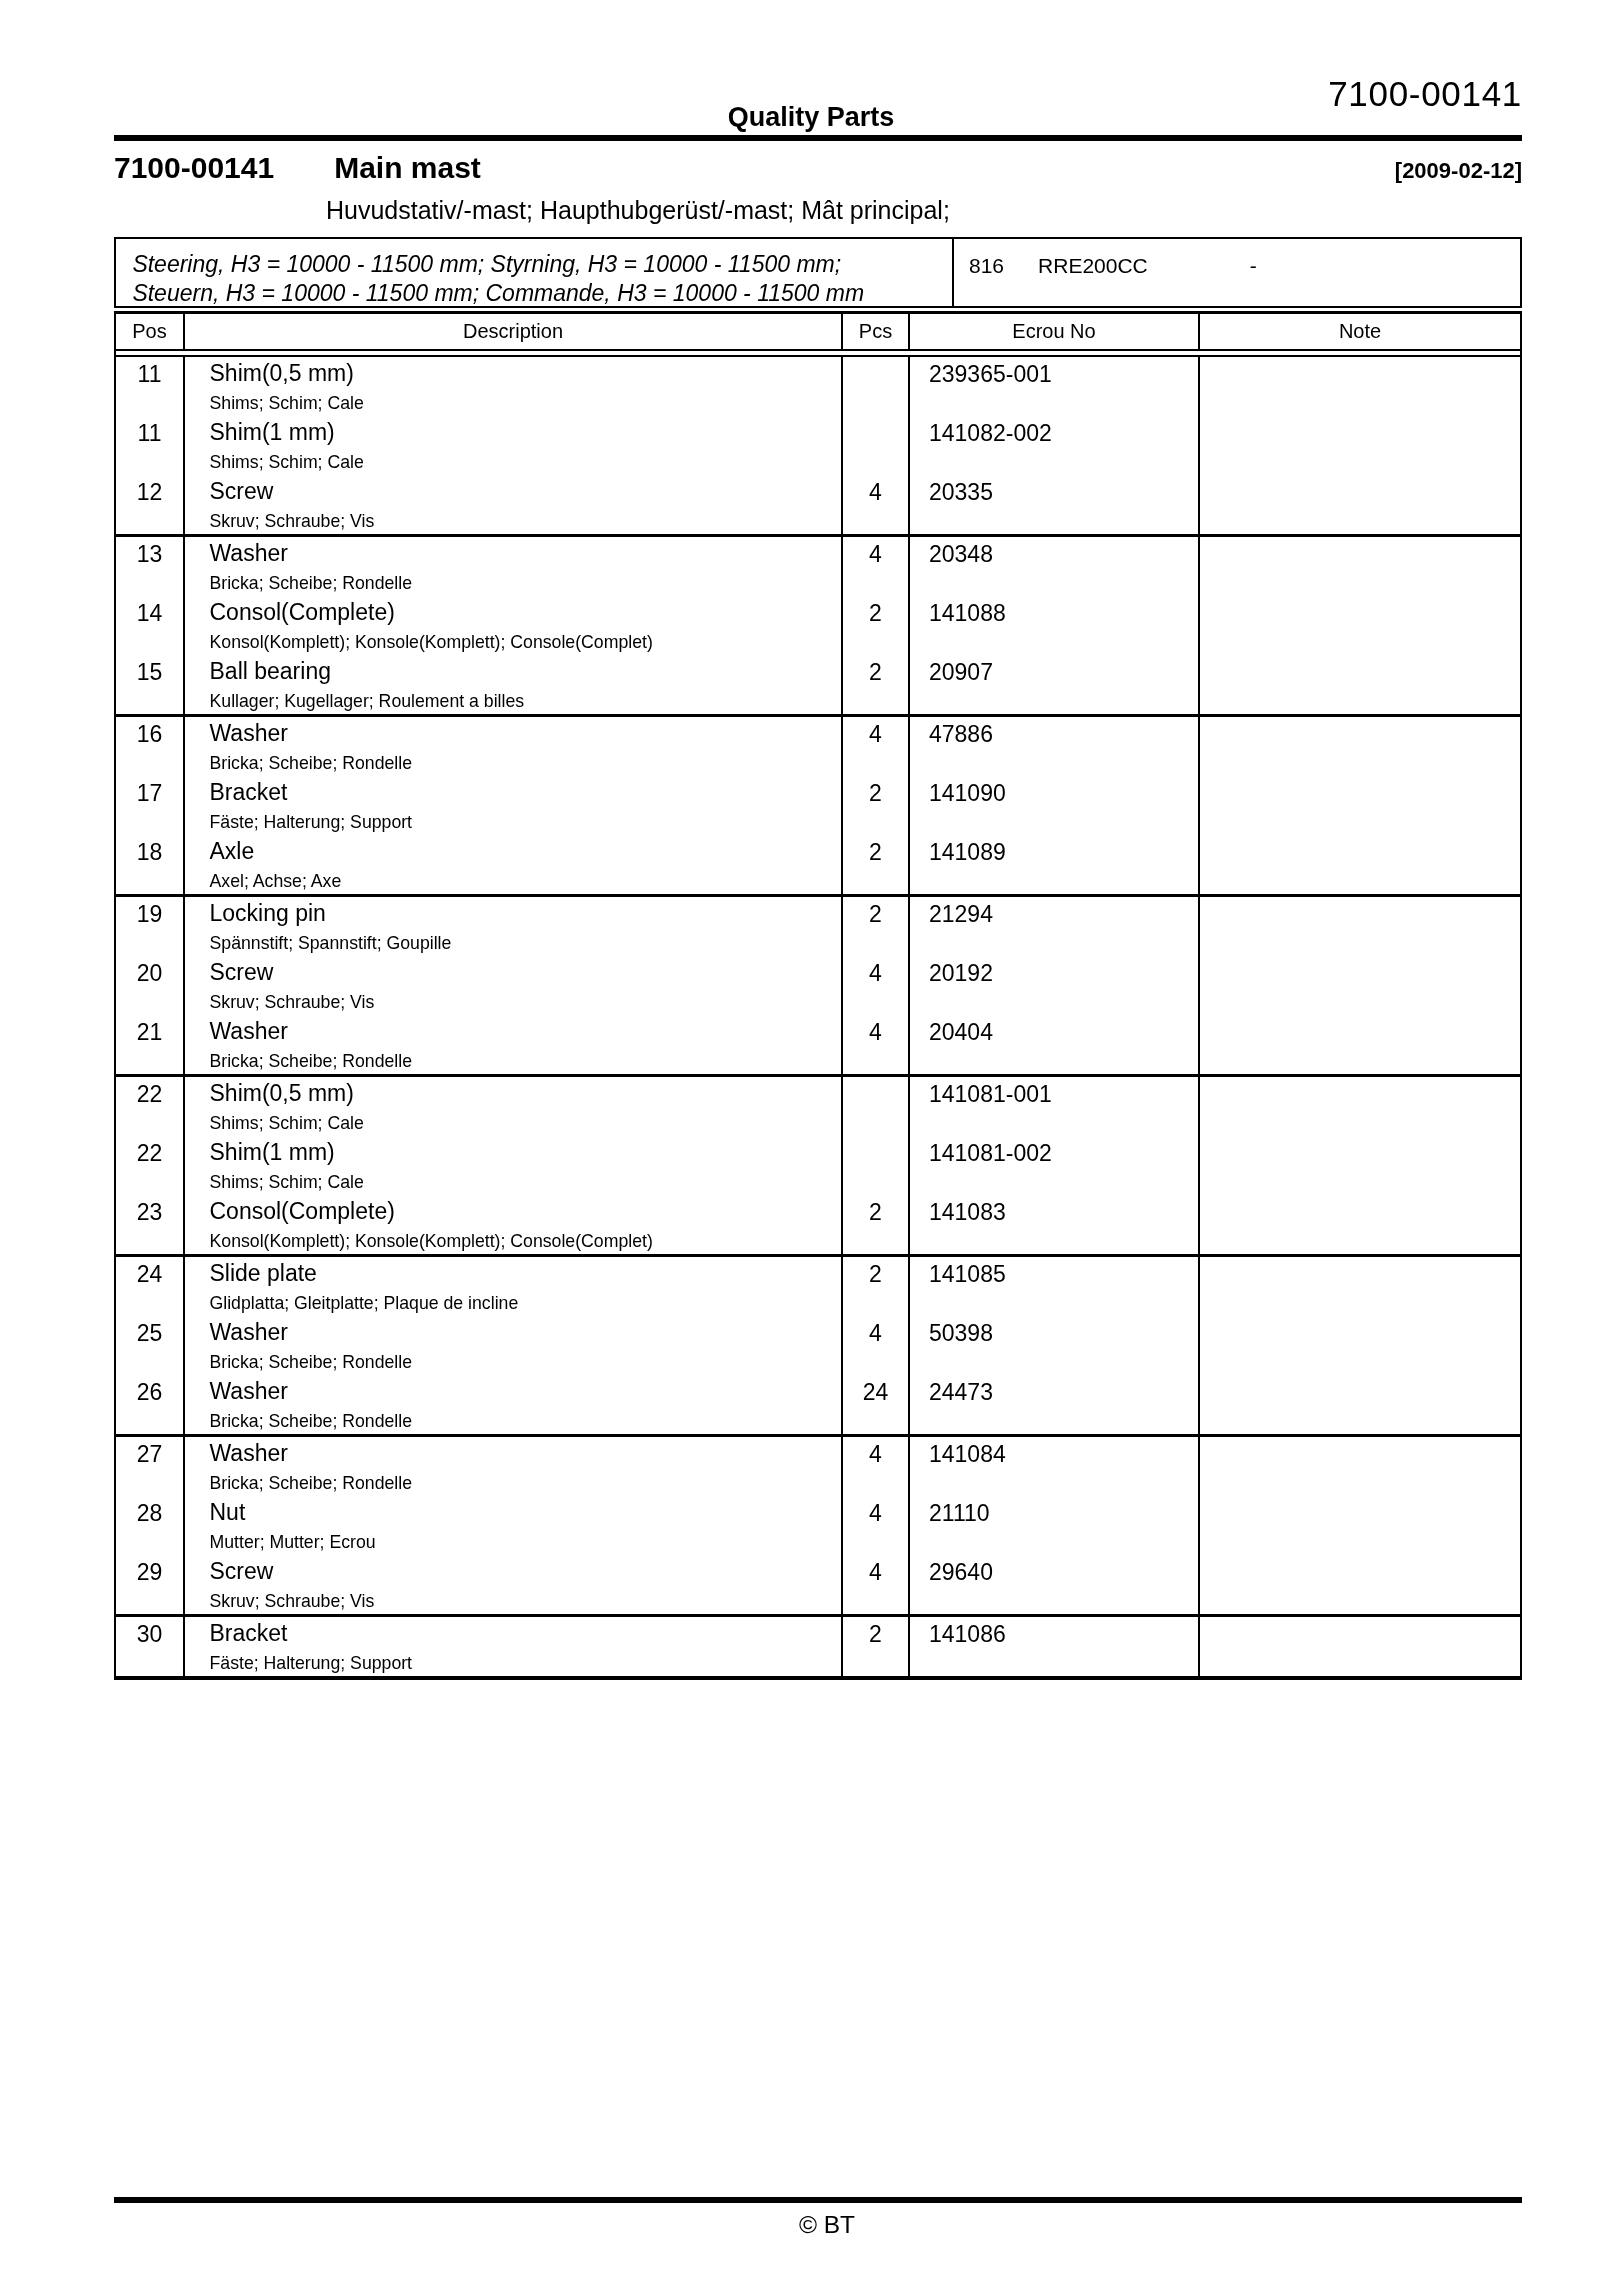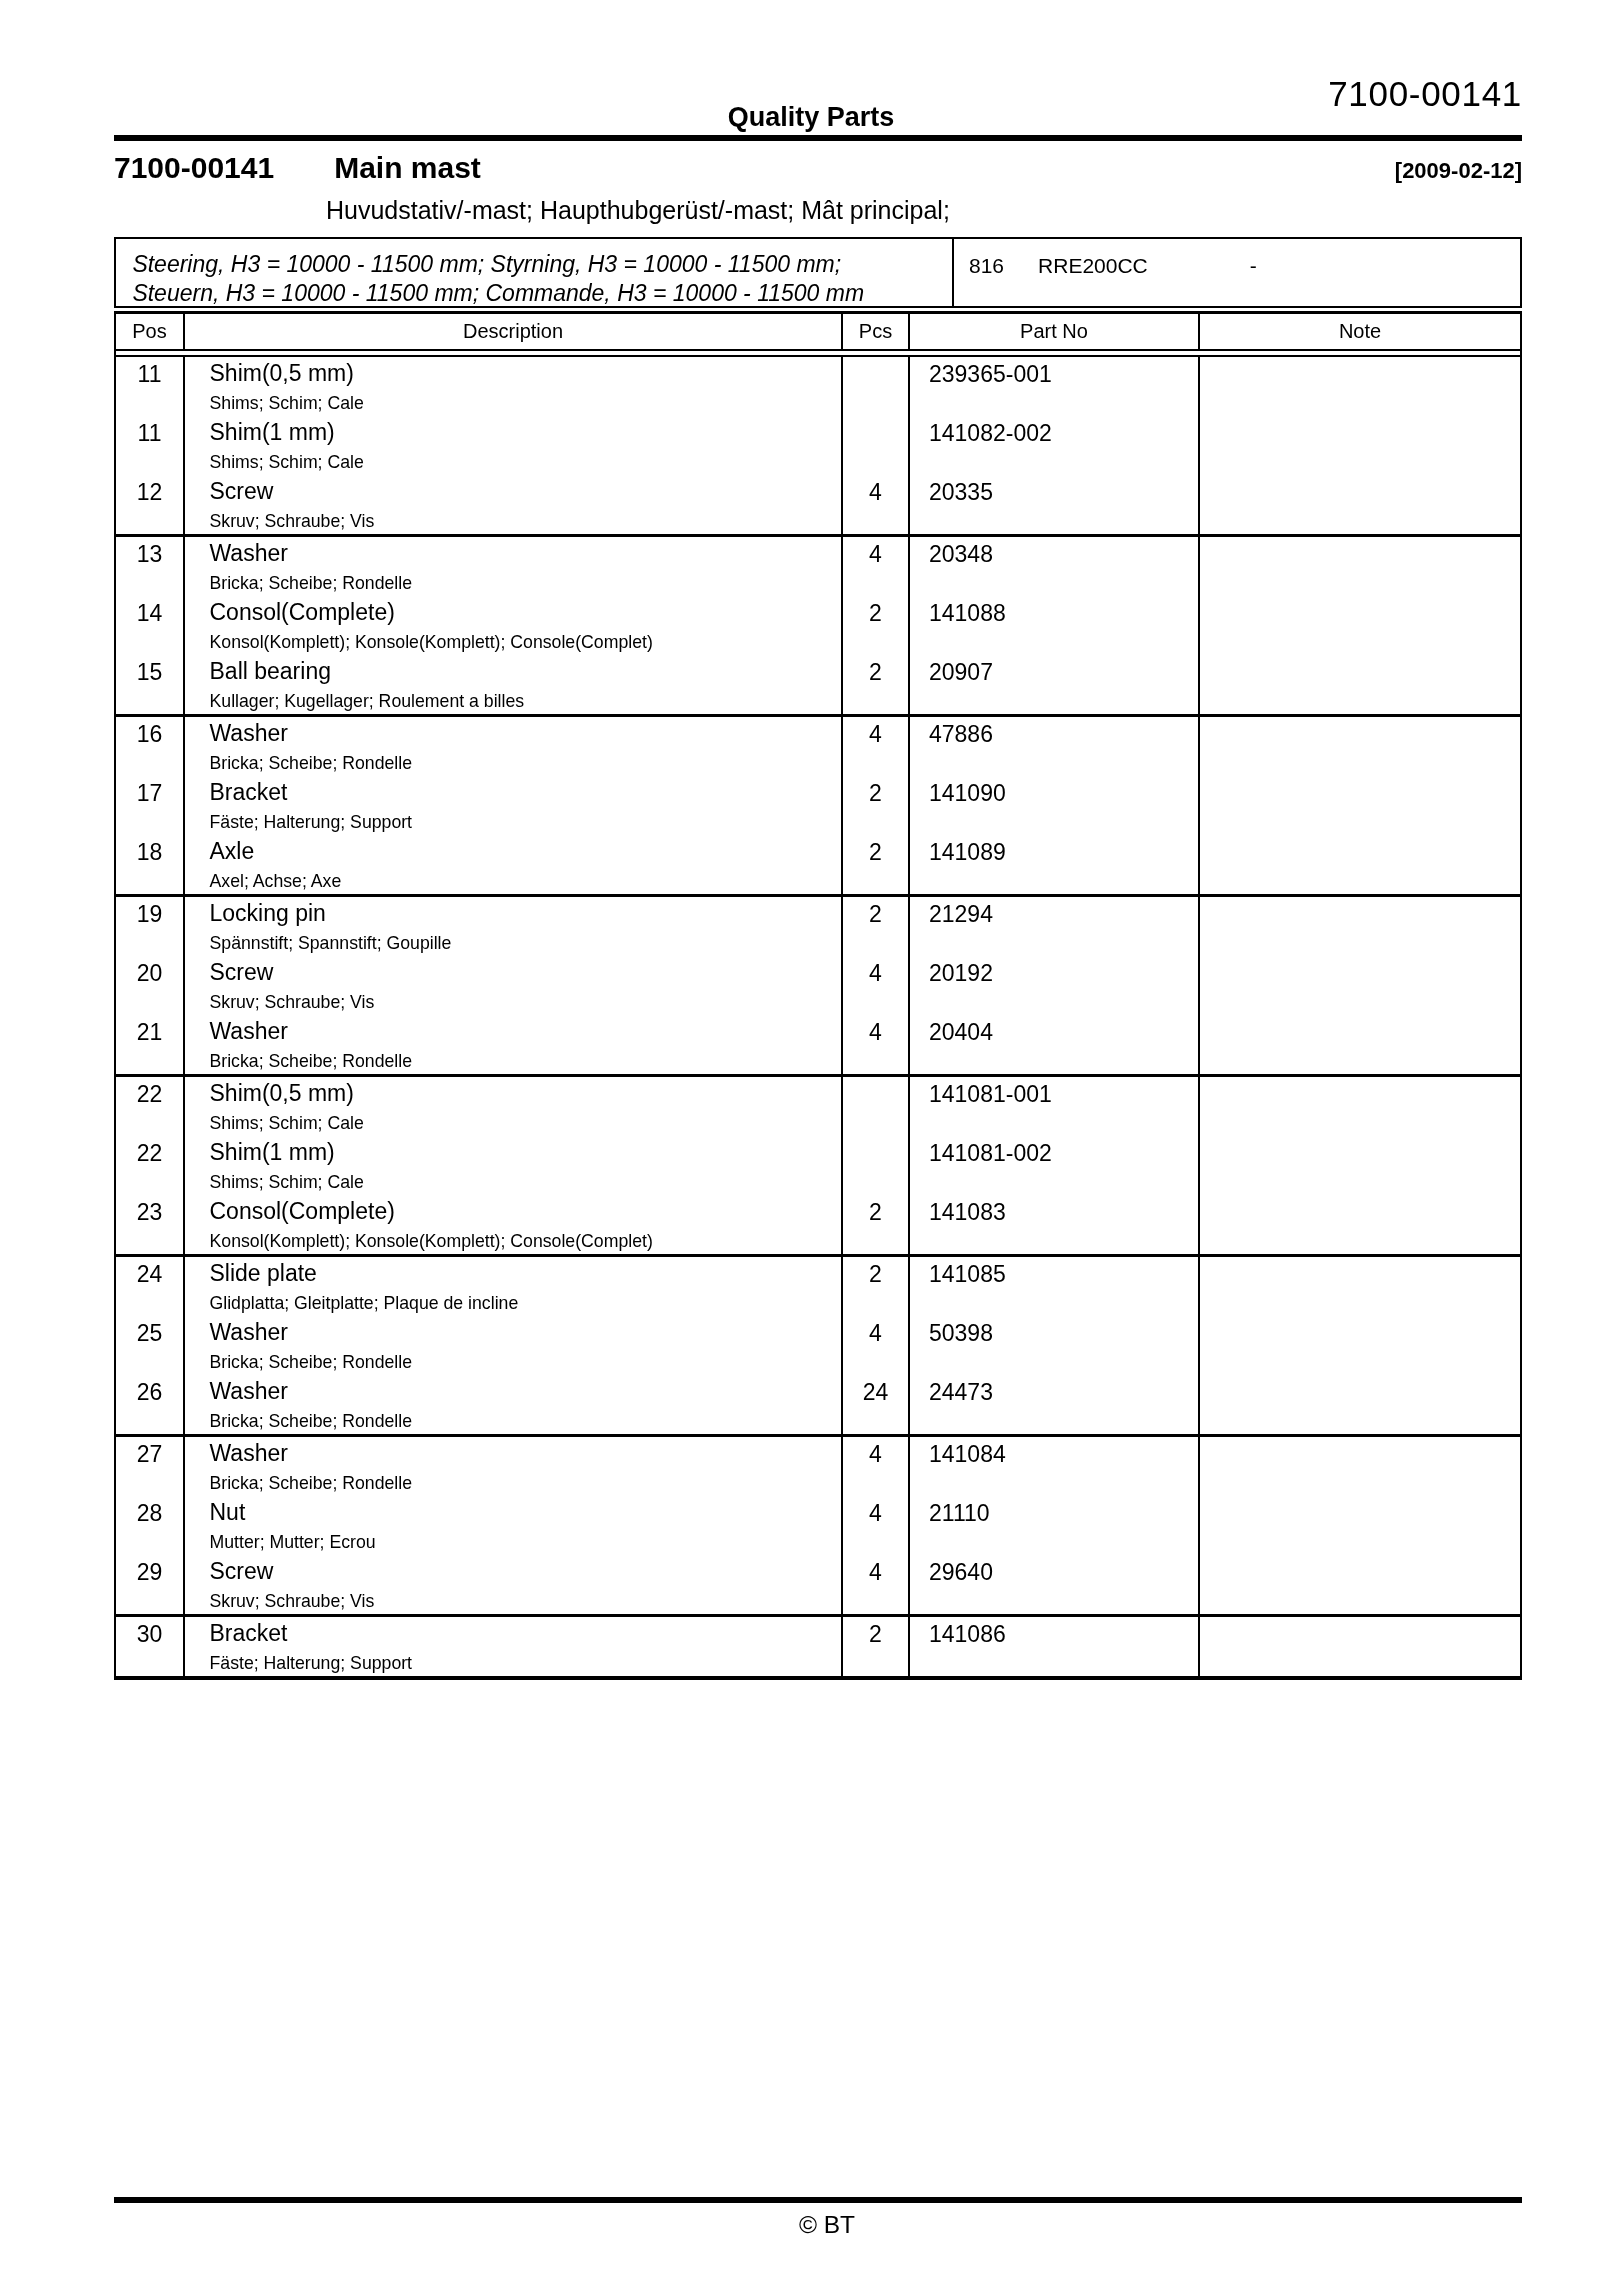--- a/index.html
+++ b/index.html
@@ -135,21 +135,21 @@
       <span class="variant-model">RRE200CC</span>
       <span class="variant-dash">-</span>
     </div>
   </div>
 
   <div class="parts-table">
     <div class="grid-row header-row">
       <div class="header-cell">Pos</div>
       <div class="header-cell">Description</div>
       <div class="header-cell">Pcs</div>
-      <div class="header-cell">Part No</div>
+      <div class="header-cell">Ecrou No</div>
       <div class="header-cell">Note</div>
     </div>
     <div class="double-line"></div>
     <div>
         <div class="group">
   <div class="grid-row row">
     <div class="cell cell-pos">11</div>
     <div class="cell cell-desc">
       <div class="desc-name">Shim(0,5 mm)</div>
       <div class="desc-sub">Shims; Schim; Cale</div>

